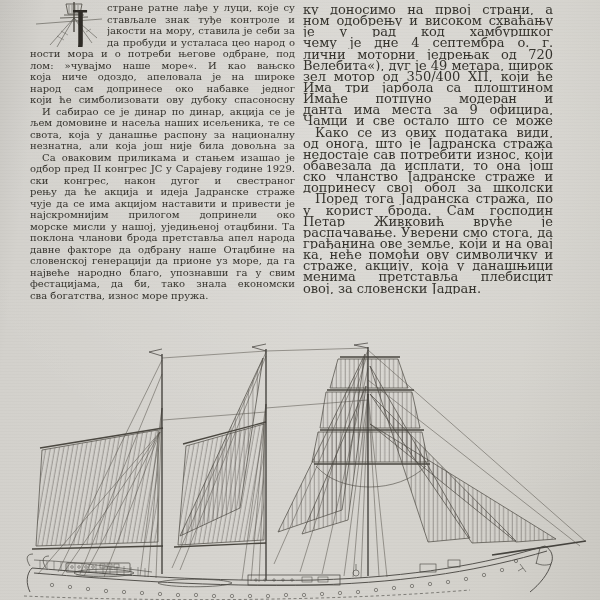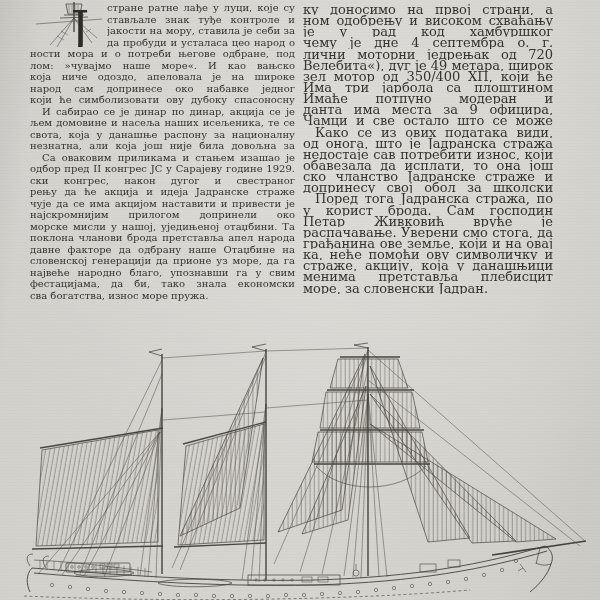--- a/index.html
+++ b/index.html
@@ -95,21 +95,21 @@
       <div class="ln">ско чланство Јадранске страже и остале пријатеље мора, да</div>
       <div class="ln end">допринесу свој обол за школски брод.</div>
       <div class="ln ind">Поред тога Јадранска стража, по одобрењу меродавних</div>
       <div class="ln">у корист брода. Сам господин претседник Владе, генерал</div>
       <div class="ln">Петар Живковић вруће је препоручио ову лутрију и њено</div>
       <div class="ln">распачавање. Уверени смо стога, да неће бити родољубивог</div>
       <div class="ln">грађанина ове земље, који и на овај начин, уз изглед добит-</div>
       <div class="ln">ка, неће помоћи ову символичку и реалну акцију Јадранске</div>
       <div class="ln">страже, акцију, која у данашњици још увек озбиљним вре-</div>
       <div class="ln">менима претставља плебисцит југословенског народа за своје</div>
-      <div class="ln end">море, за словенски Јадран.</div>
+      <div class="ln end">овој, за словенски Јадран.</div>
     </div>
 
   <svg class="shipfig" viewBox="0 0 600 258">
     <defs>
       <pattern id="pv" width="4.4" height="6" patternUnits="userSpaceOnUse">
         <path d="M2,0 V6" stroke="#55524b" stroke-width="0.5"></path>
       </pattern>
       <pattern id="pg" width="4.4" height="6" patternUnits="userSpaceOnUse" patternTransform="rotate(10)">
         <path d="M2,0 V6" stroke="#55524b" stroke-width="0.5"></path>
       </pattern>

